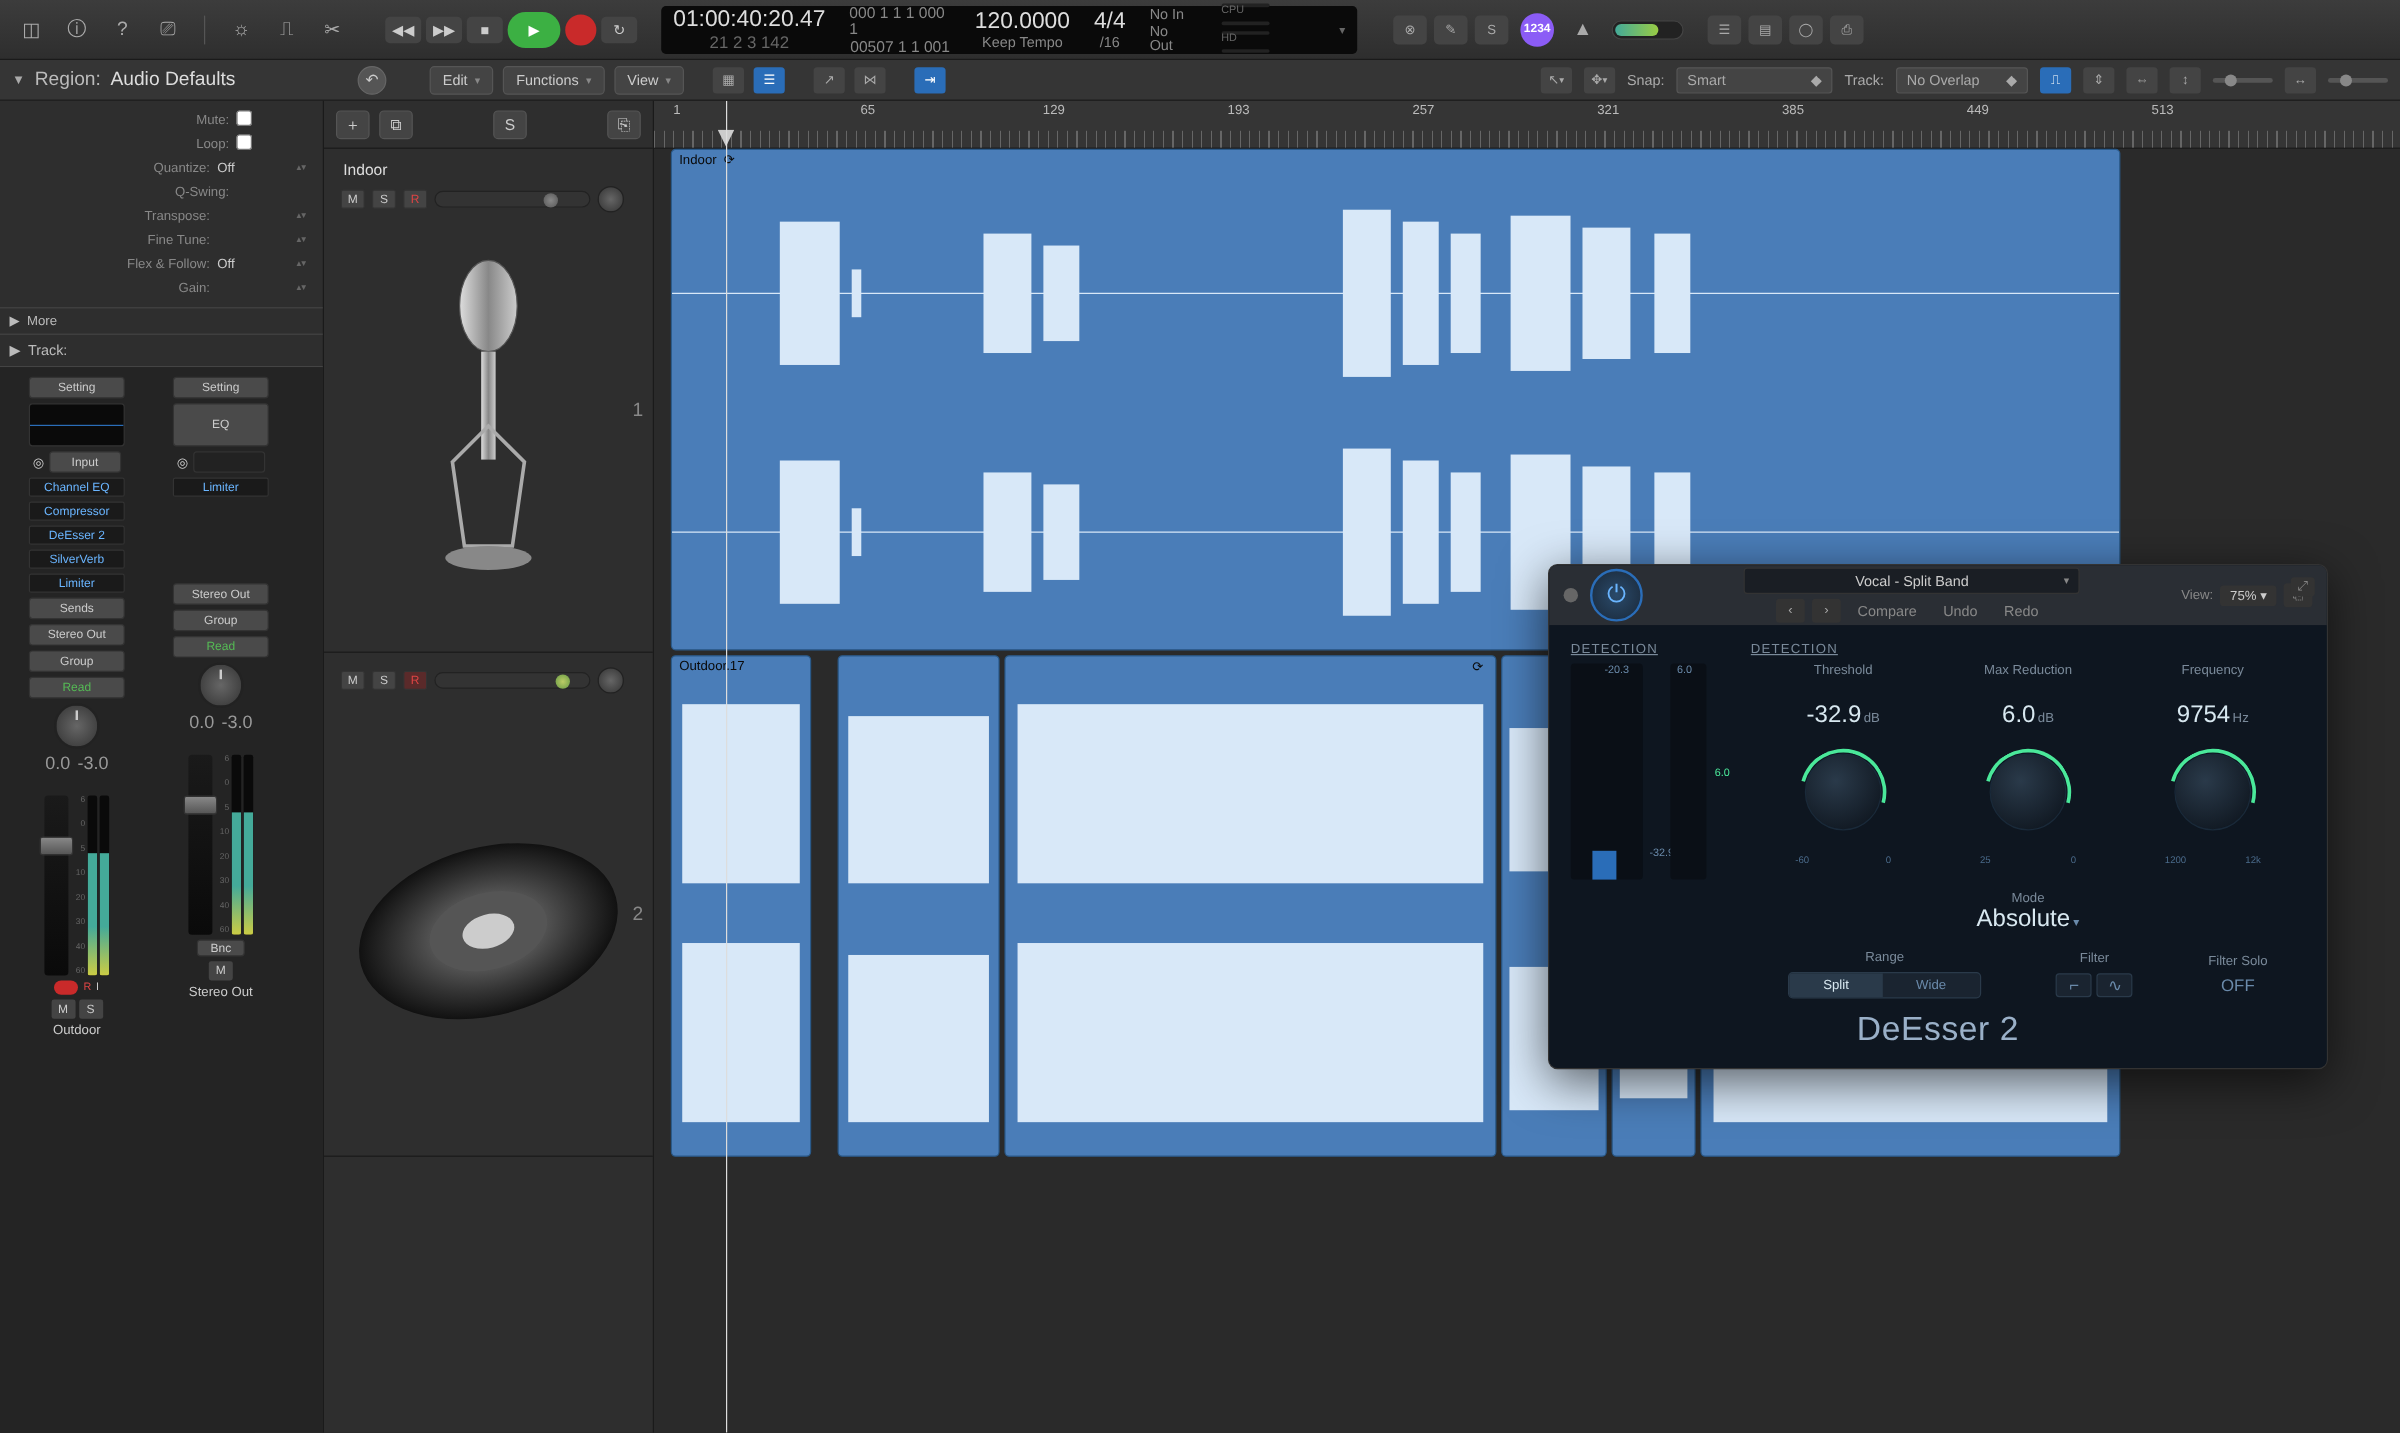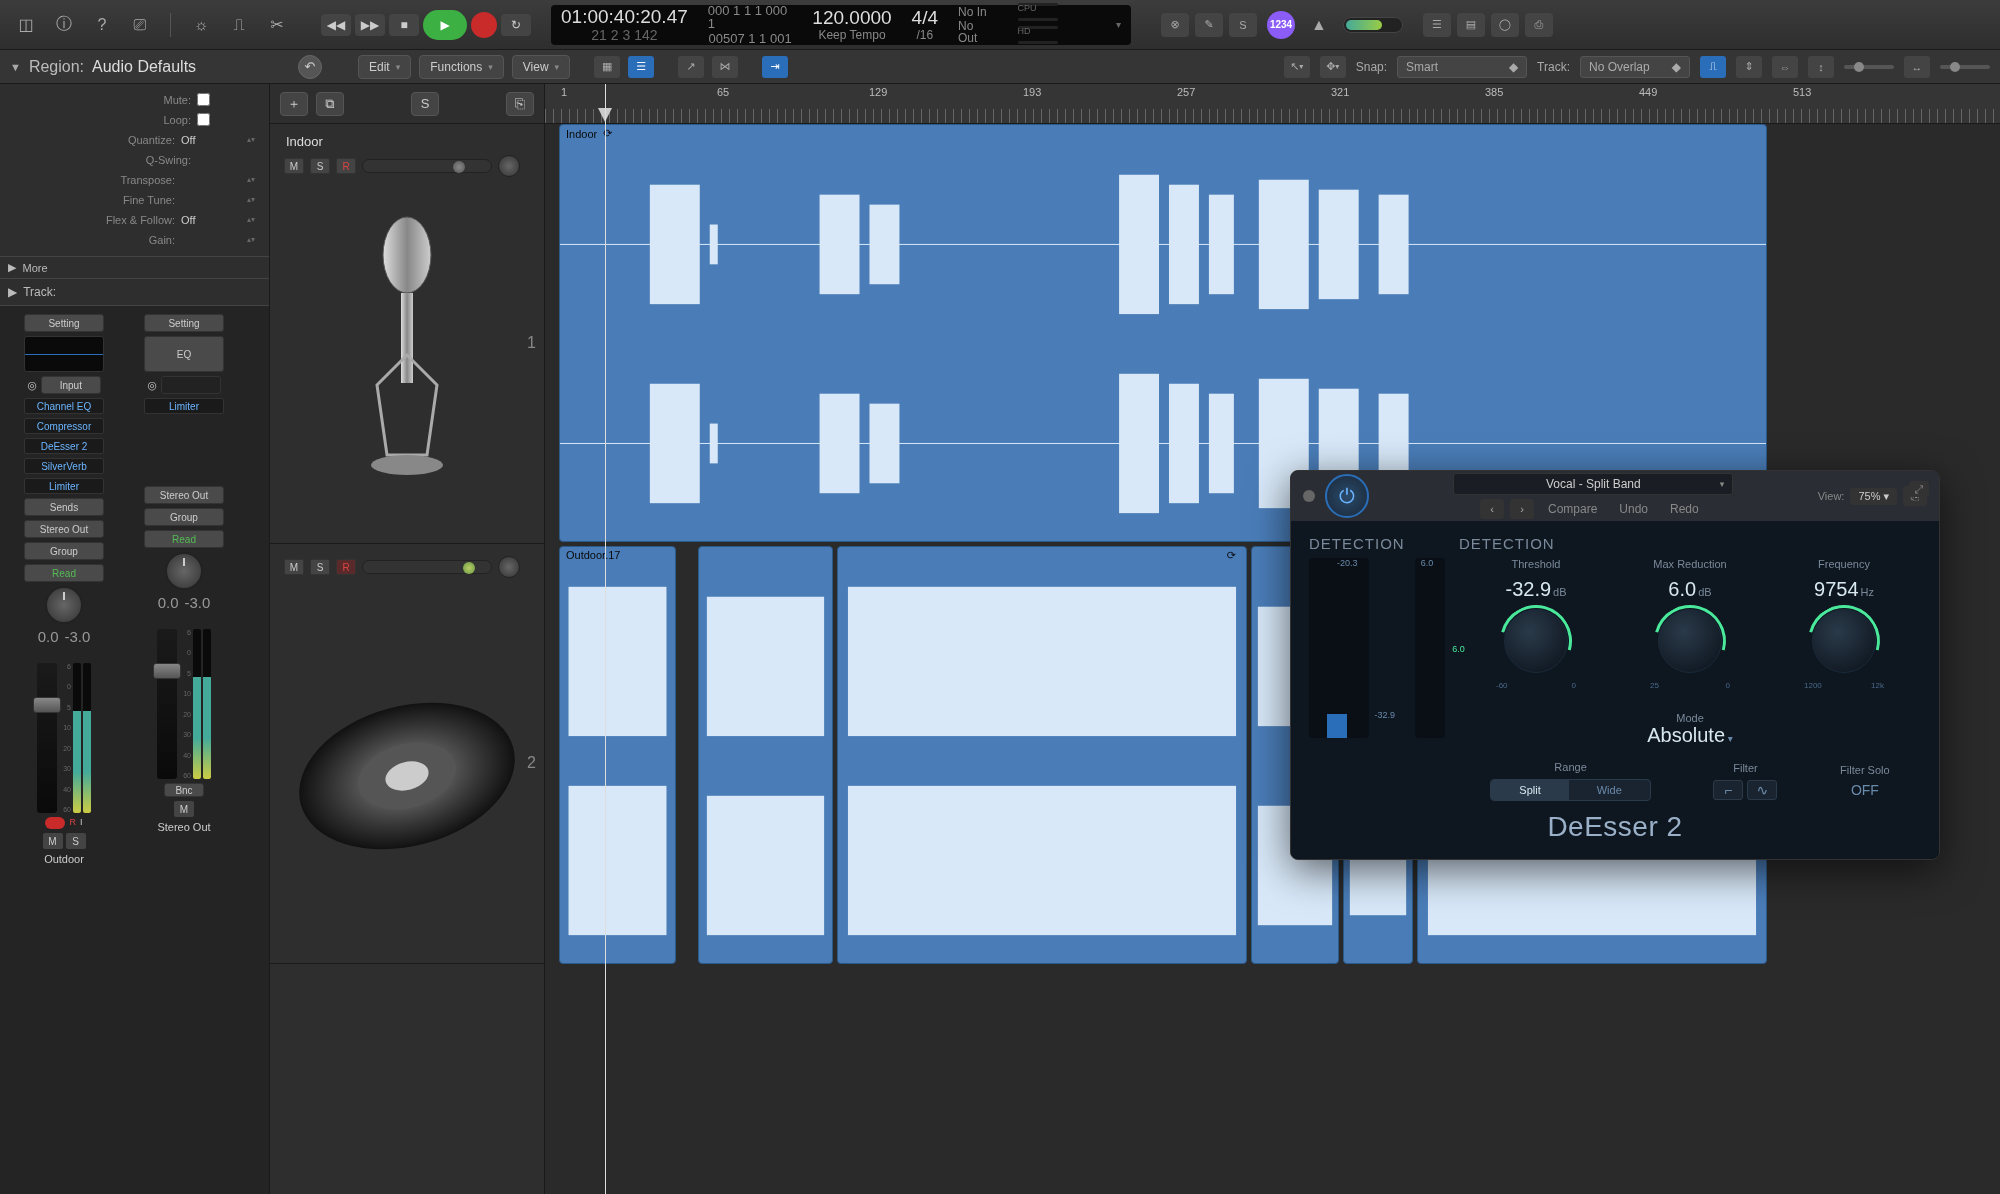--- a/index.html
+++ b/index.html
@@ -114,27 +114,27 @@
 .plug-preset { width:280px; height:22px; background:#1a1e24; border-radius:3px; display:flex; align-items:center; justify-content:center; font-size:12px; color:#ccc; position:relative; border:1px solid #333;}
 .plug-preset::after{content:"▾"; position:absolute; right:8px; color:#888; font-size:9px;}
 .plug-subbar { display:flex; gap:6px; align-items:center; }
 .plug-nav { width:24px; height:20px; background:#333; border-radius:3px; display:flex; align-items:center; justify-content:center; font-size:11px; color:#aaa; cursor:pointer; }
 .plug-link { font-size:12px; color:#888; padding:0 8px; cursor:pointer; }
 .plug-view { display:flex; align-items:center; gap:6px; font-size:11px; color:#888; }
 .plug-zoom { background:#333; padding:2px 8px; border-radius:3px; color:#ccc; }
 .plug-body { padding:14px 18px 10px; background:#0e1620; }
 .plug-sections { display:flex; gap:20px; }
 .detect-col { width:130px; }
-.sec-label { font-size:15px; letter-spacing:1px; color:#7a8a9a; margin-bottom:6px; }
+.sec-label { font-size:11px; letter-spacing:1px; color:#7a8a9a; margin-bottom:6px;text-decoration:underline; }
 .db-meter { width:60px; height:180px; background:#0a0f16; border-radius:3px; position:relative; font-size:8px; color:#4a6a8a; }
 .db-readout { position:absolute; top:0; font-size:9px; color:#6a8aaa; }
 .meter-fill2 { position:absolute; bottom:0; left:18px; width:20px; height:24px; background:#2a6db8; }
 .reduct-col { flex:1; display:flex; flex-direction:column; }
 .knob-row { display:flex; justify-content:space-around; margin-bottom:14px; }
-.knob-grp { display:flex; flex-direction:column; align-items:center; gap:8px;text-align:right; }
+.knob-grp { display:flex; flex-direction:column; align-items:center; gap:20px;text-align:right; }
 .knob-lbl { font-size:11px; color:#7a8a9a; }
 .knob-val { font-size:20px; color:#d8e8f0; font-weight:300; }
 .knob-val .unit { font-size:11px; color:#7a8a9a; margin-left:2px; }
 .big-knob { width:64px; height:64px; border-radius:50%; background:radial-gradient(circle at 40% 35%,#2a3a4a,#0a1018); border:1px solid #1a2a3a; position:relative; cursor:pointer; }
 .big-knob::before { content:""; position:absolute; inset:-5px; border-radius:50%; border:3px solid transparent; border-top-color:#4ae89a; border-right-color:#4ae89a; transform:rotate(-30deg); }
 .knob-range { display:flex; justify-content:space-between; width:80px; font-size:8px; color:#4a6a8a; }
 .mode-row { text-align:center; margin:8px 0 14px; }
 .mode-val { font-size:20px; color:#d8e8f0; font-weight:300; }
 .mode-val::after { content:" ▾"; font-size:10px; color:#6a8aaa; }
 .ctrl-row { display:flex; justify-content:space-around; align-items:center; }

